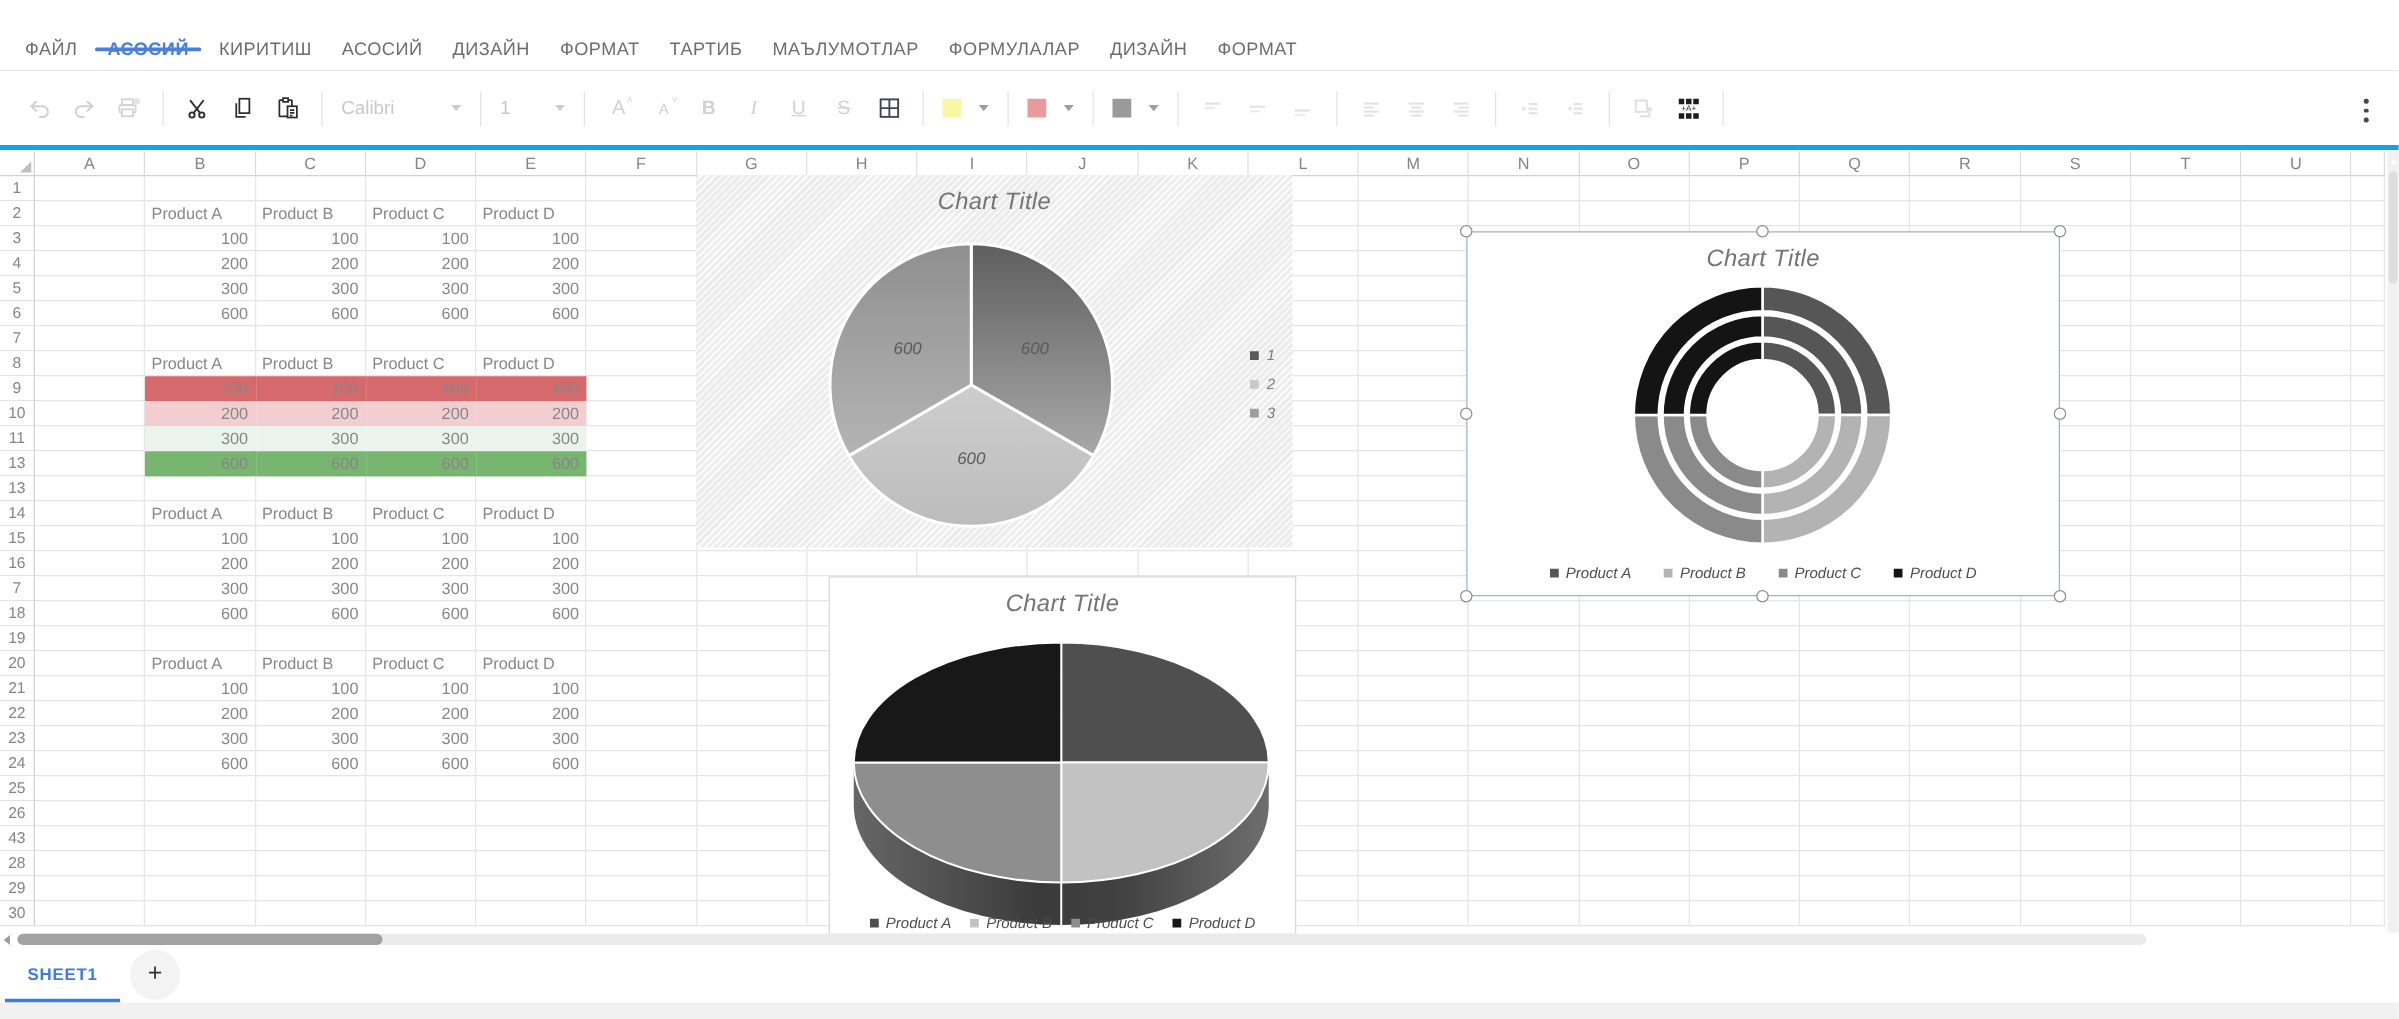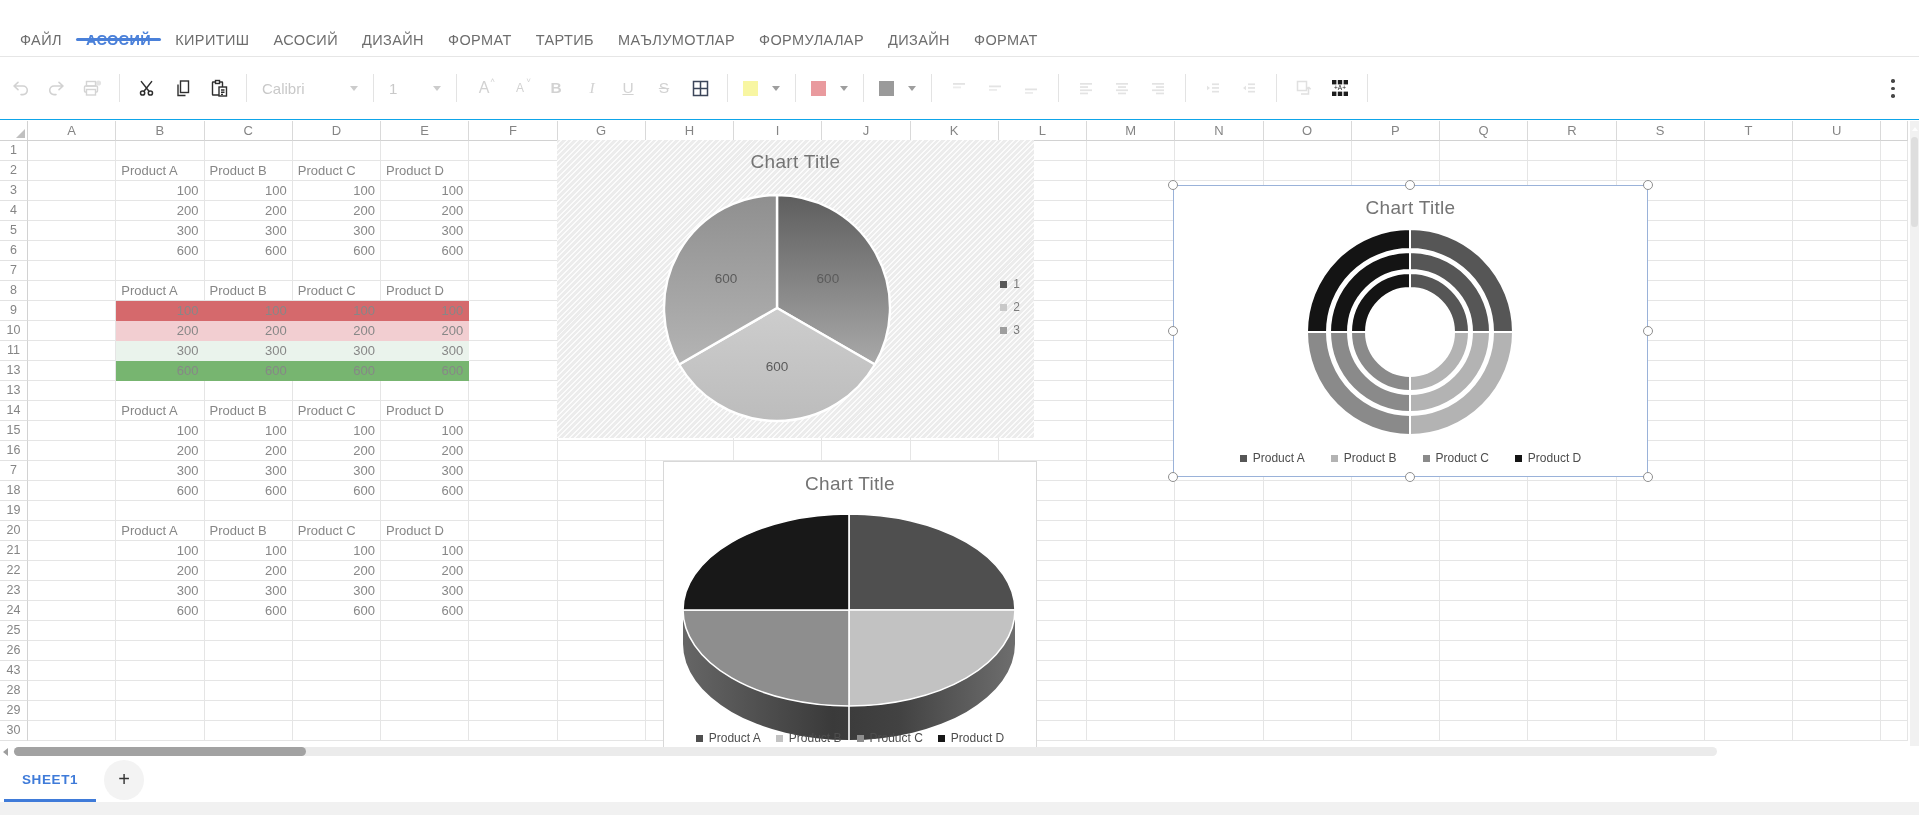--- a/index.html
+++ b/index.html
@@ -6,22 +6,22 @@
     font-family:"Liberation Sans",sans-serif;-webkit-font-smoothing:antialiased;position:relative;}
   
   .menubar{height:57px;box-sizing:border-box;border-bottom:1px solid #e6e6e6;display:flex;
     align-items:stretch;padding-left:8px;background:#fff;position:relative;z-index:20;}
   .menu-tab{display:flex;align-items:center;padding:0 12px;font-size:14.5px;font-weight:500;
     color:#6d6d6d;letter-spacing:.4px;position:relative;cursor:pointer;white-space:nowrap;}
   .menu-tab.active{color:#4a80d9;font-weight:bold;}
   .menu-tab.active::after{content:"";position:absolute;left:2px;right:2px;bottom:7px;height:3px;
     background:#4a80d9;border-radius:1.5px;}
   
-  .toolbar{height:63px;box-sizing:border-box;border-bottom:1px solid #0ea5e9;display:flex;
-    align-items:center;padding-left:2px;background:#fff;position:relative;z-index:20;}
+  .toolbar{height:63px;box-sizing:border-box;border-bottom:4px solid #0ea5e9;display:flex;
+    align-items:center;padding-left:13px;background:#fff;position:relative;z-index:20;}
   .tbtn{border:none;background:none;width:36px;height:40px;display:flex;align-items:center;
     justify-content:center;padding:0;cursor:pointer;position:relative;}
   .sep{width:1px;height:28px;background:#e3e3e3;margin:0 9px;flex:none;}
   .dd{display:flex;align-items:center;cursor:pointer;padding:0 6px;}
   .dd .ddlabel{font-size:15px;color:#c9c9c9;}
   .caret{width:0;height:0;border-left:4.5px solid transparent;border-right:4.5px solid transparent;
     border-top:5px solid #cccccc;margin-left:14px;}
   .caret.dk{border-top-color:#9e9e9e;}
   .glyph{font-size:15.5px;color:#d2d2d2;font-weight:700;}
   .glyph.i{font-style:italic;font-weight:400;font-family:"Liberation Serif",serif;}
@@ -45,21 +45,21 @@
     font-size:13px;color:#858585;text-align:center;line-height:19px;background:#fff;flex:none;}
   .colhead.part{width:27px;}
   .grow{display:flex;height:20px;}
   .rownum{width:28px;box-sizing:border-box;border-right:1px solid #d2d2d2;border-bottom:1px solid #e2e2e2;
     font-size:12.5px;color:#858585;text-align:center;line-height:19px;background:#fff;flex:none;}
   .cell{width:88.25px;box-sizing:border-box;border-right:1px solid #e5e5e5;border-bottom:1px solid #e5e5e5;
     font-size:13px;color:#878787;line-height:19px;padding:0 5px;overflow:hidden;white-space:nowrap;flex:none;}
   .cell.part{width:27px;}
   .cell.num{text-align:right;}
   
-  .chart{position:absolute;z-index:5;box-sizing:border-box;}
+  .chart{position:absolute;z-index:5;box-sizing:border-box;font-style:italic;}
   .chart .ctitle{position:absolute;top:11px;left:0;right:0;text-align:center;font-size:19px;
     color:#747474;letter-spacing:.3px;}
   #chart1{background:repeating-linear-gradient(135deg,#ececec 0px,#ececec 2.6px,#fbfbfb 2.6px,#fbfbfb 4px);}
   #chart2{background:#fff;border:1.5px solid #9ab2d9;}
   #chart3{background:#fff;border:1px solid #d8d8d8;}
   .legend-col{position:absolute;display:flex;flex-direction:column;gap:9px;}
   .legend-row{position:absolute;left:0;right:0;display:flex;justify-content:center;align-items:center;}
   .litem{display:flex;align-items:center;gap:6px;font-size:12px;color:#5a5a5a;white-space:nowrap;}
   .lmark{width:7px;height:7px;flex:none;display:inline-block;}
   .handle{position:absolute;width:10px;height:10px;border-radius:50%;background:#fff;

